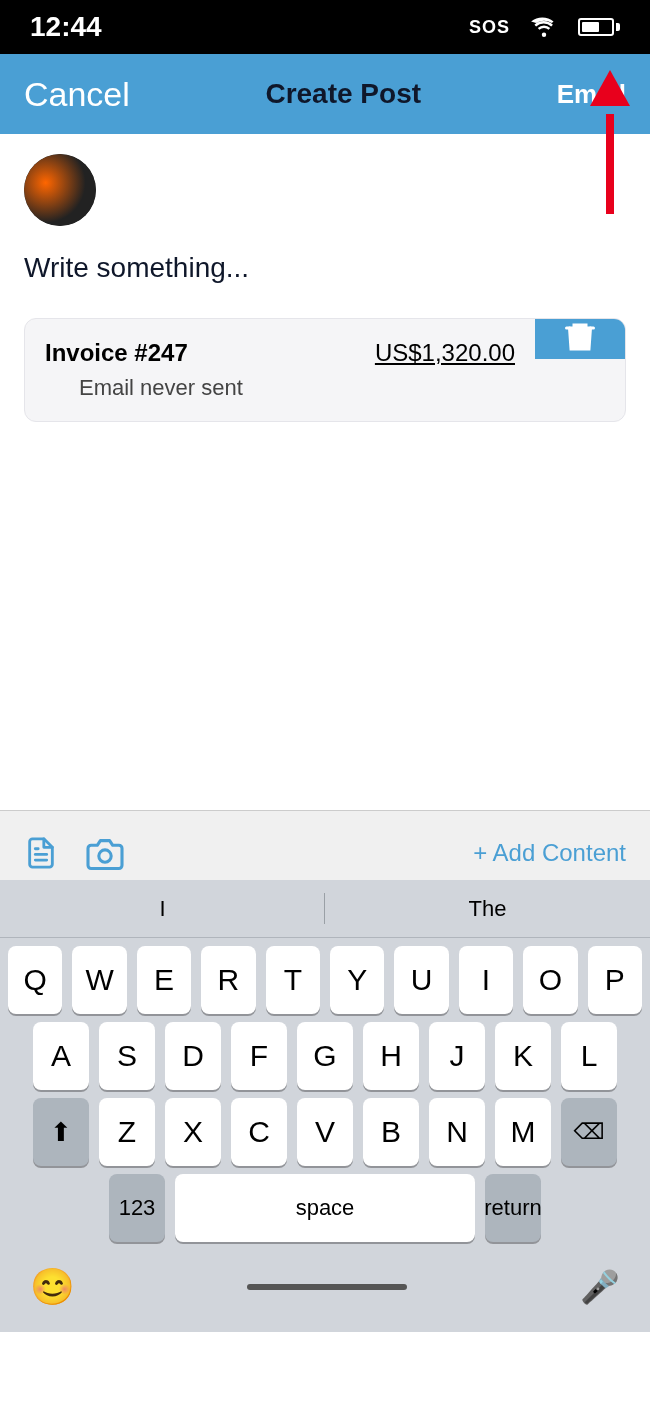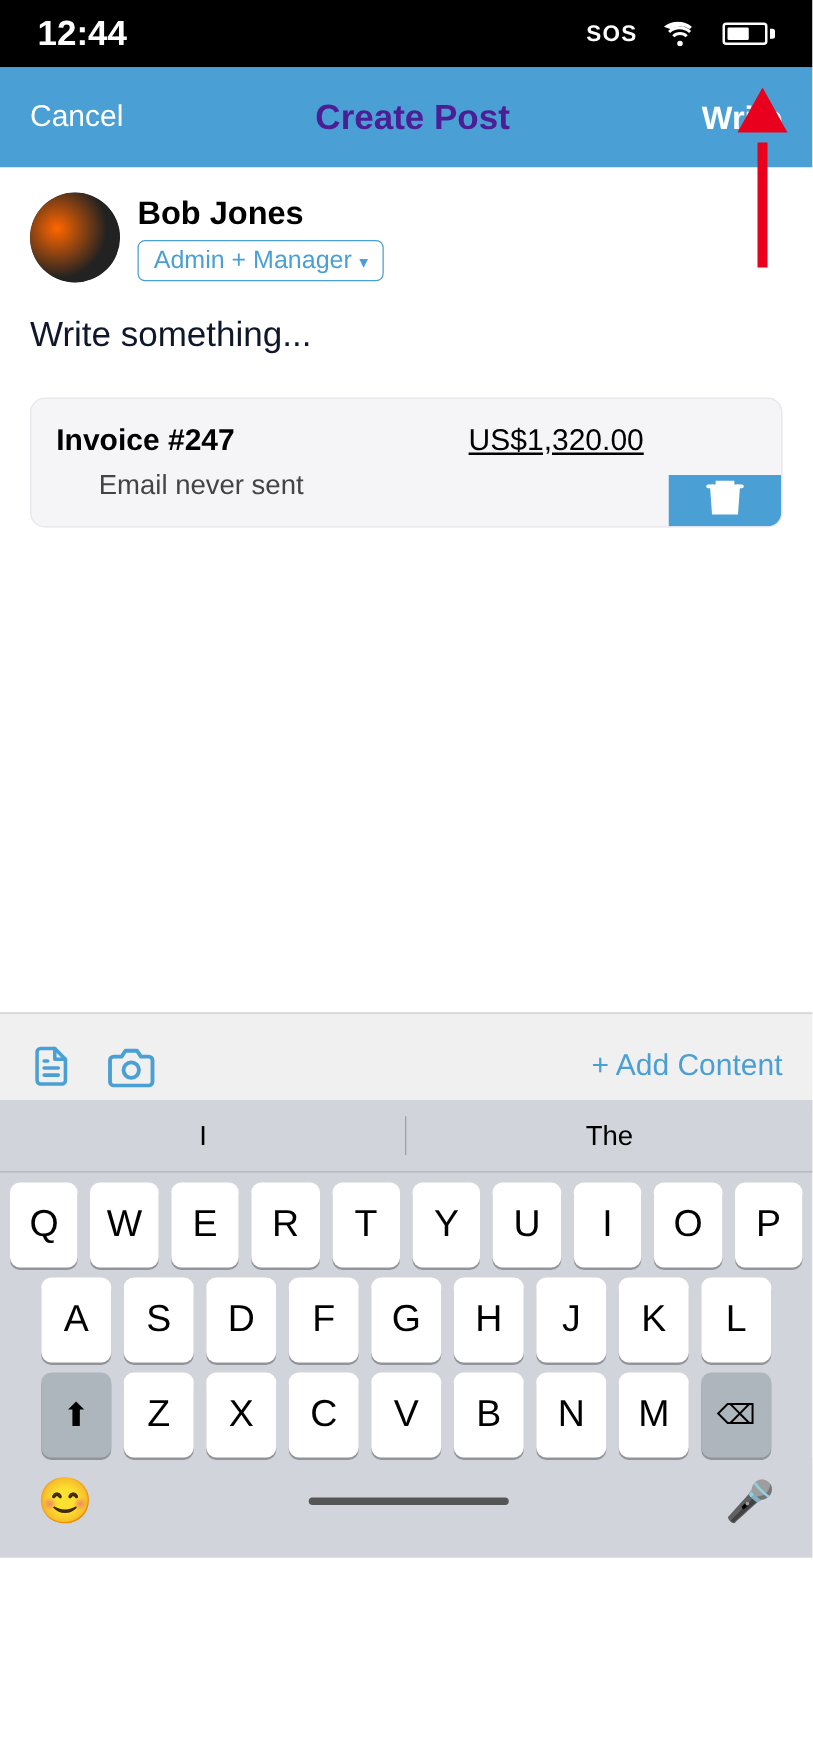--- a/index.html
+++ b/index.html
@@ -64,26 +64,26 @@
     .nav-bar {
       background: #4a9fd4;
       height: 80px;
       display: flex;
       align-items: center;
       justify-content: space-between;
       padding: 0 24px;
     }
     .nav-cancel {
       color: #fff;
-      font-size: 24px;
+      font-size: 34px;
       font-weight: 400;
       cursor: pointer;
     }
     .nav-title {
-      color: #4c1d95;
+      color: #0f172a;
       font-size: 28px;
       font-weight: 600;
     }
     .nav-post {
       color: #fff;
       font-size: 26px;
       font-weight: 700;
       cursor: pointer;
     }
 
@@ -144,21 +144,21 @@
     
     .write-placeholder {
       color: #0f172a;
       font-size: 28px;
       padding: 10px 0 24px 0;
     }
 
     
     .invoice-card {
       display: flex;
-      align-items: flex-end;
+      align-items: flex-start;
       border-radius: 12px;
       overflow: hidden;
       border: 1.5px solid #e5e5ea;
       background: #f5f5f7;
       margin: 10px 0 20px 0;
     }
     .invoice-info {
       flex: 1;
       padding: 20px 20px;
     }
@@ -387,40 +387,33 @@
         <div class="battery-fill"></div>
       </div>
       <div class="battery-tip"></div>
     </div>
   </div>
 </div>
 
 <div class="nav-bar">
   <span class="nav-cancel">Cancel</span>
   <span class="nav-title">Create Post</span>
-  <span class="nav-post">Write</span>
+  <span class="nav-post">Email</span>
 </div>
 
 <div class="red-arrow">
   <div class="arrow-head"></div>
   <div class="arrow-line"></div>
 </div>
 
 <div class="post-area">
 
   <div class="user-row">
     <div class="avatar">
       <div class="avatar-img"></div>
-    </div>
-    <div class="user-info">
-      <span class="user-name">Bob Jones</span>
-      <span class="role-badge">
-        <span>Admin + Manager</span>
-        <span class="chevron">▾</span>
-      </span>
     </div>
   </div>
 
   <div class="write-placeholder">Write something...</div>
 
   <div class="invoice-card">
     <div class="invoice-info">
       <div class="invoice-top-row">
         <span class="invoice-number">Invoice #247</span>
         <span class="invoice-amount">US$1,320.00</span>
@@ -500,20 +493,25 @@
     <div class="key">Z</div>
     <div class="key">X</div>
     <div class="key">C</div>
     <div class="key">V</div>
     <div class="key">B</div>
     <div class="key">N</div>
     <div class="key">M</div>
     <div class="key special backspace-key" style="font-size:22px;">⌫</div>
   </div>
 
+  <div class="key-row" style="padding-bottom: 10px;">
+    <div class="key special num-key">123</div>
+    <div class="key spacebar">space</div>
+    <div class="key special return-key">return</div>
+  </div>
 
   <div class="bottom-bar">
     <span class="emoji-icon">😊</span>
     <div class="home-indicator"></div>
     <span class="mic-icon">🎤</span>
   </div>
 
 </div>
 
 </body></html>

